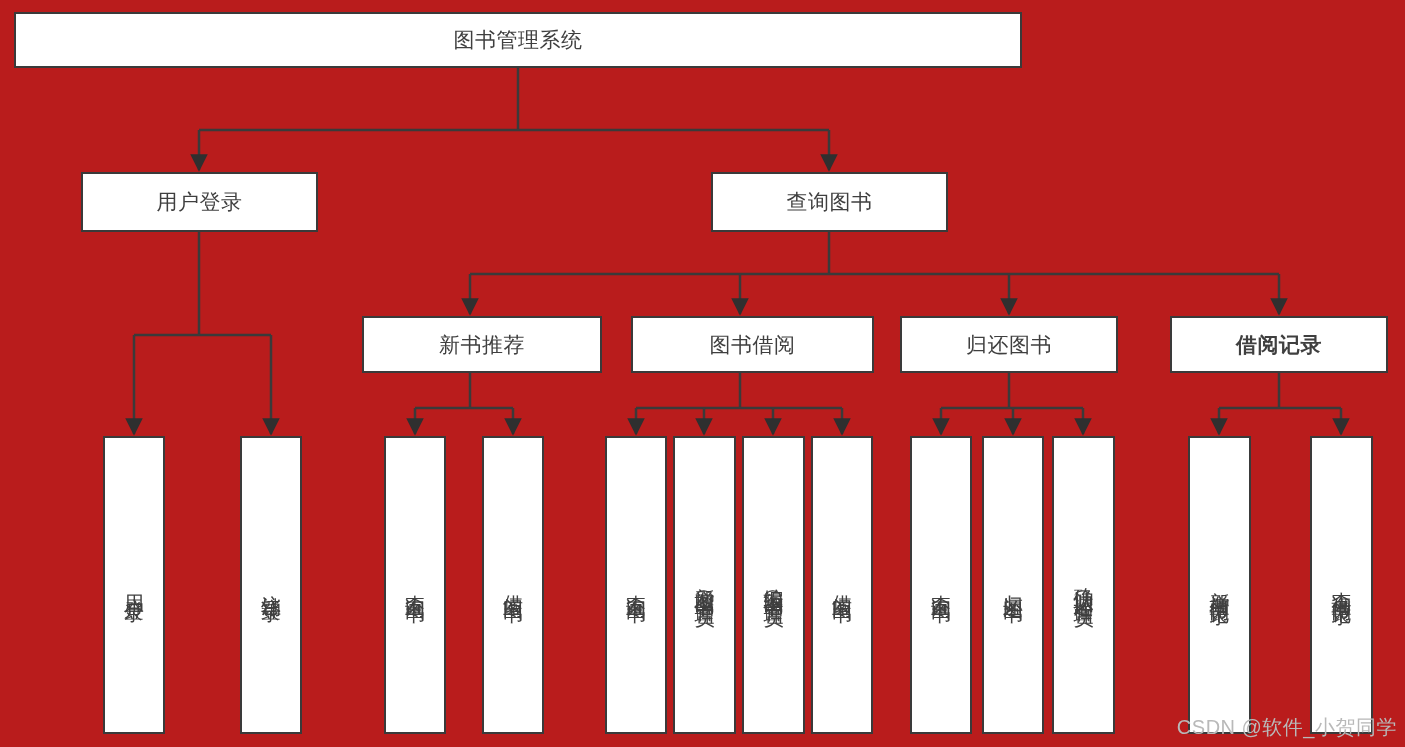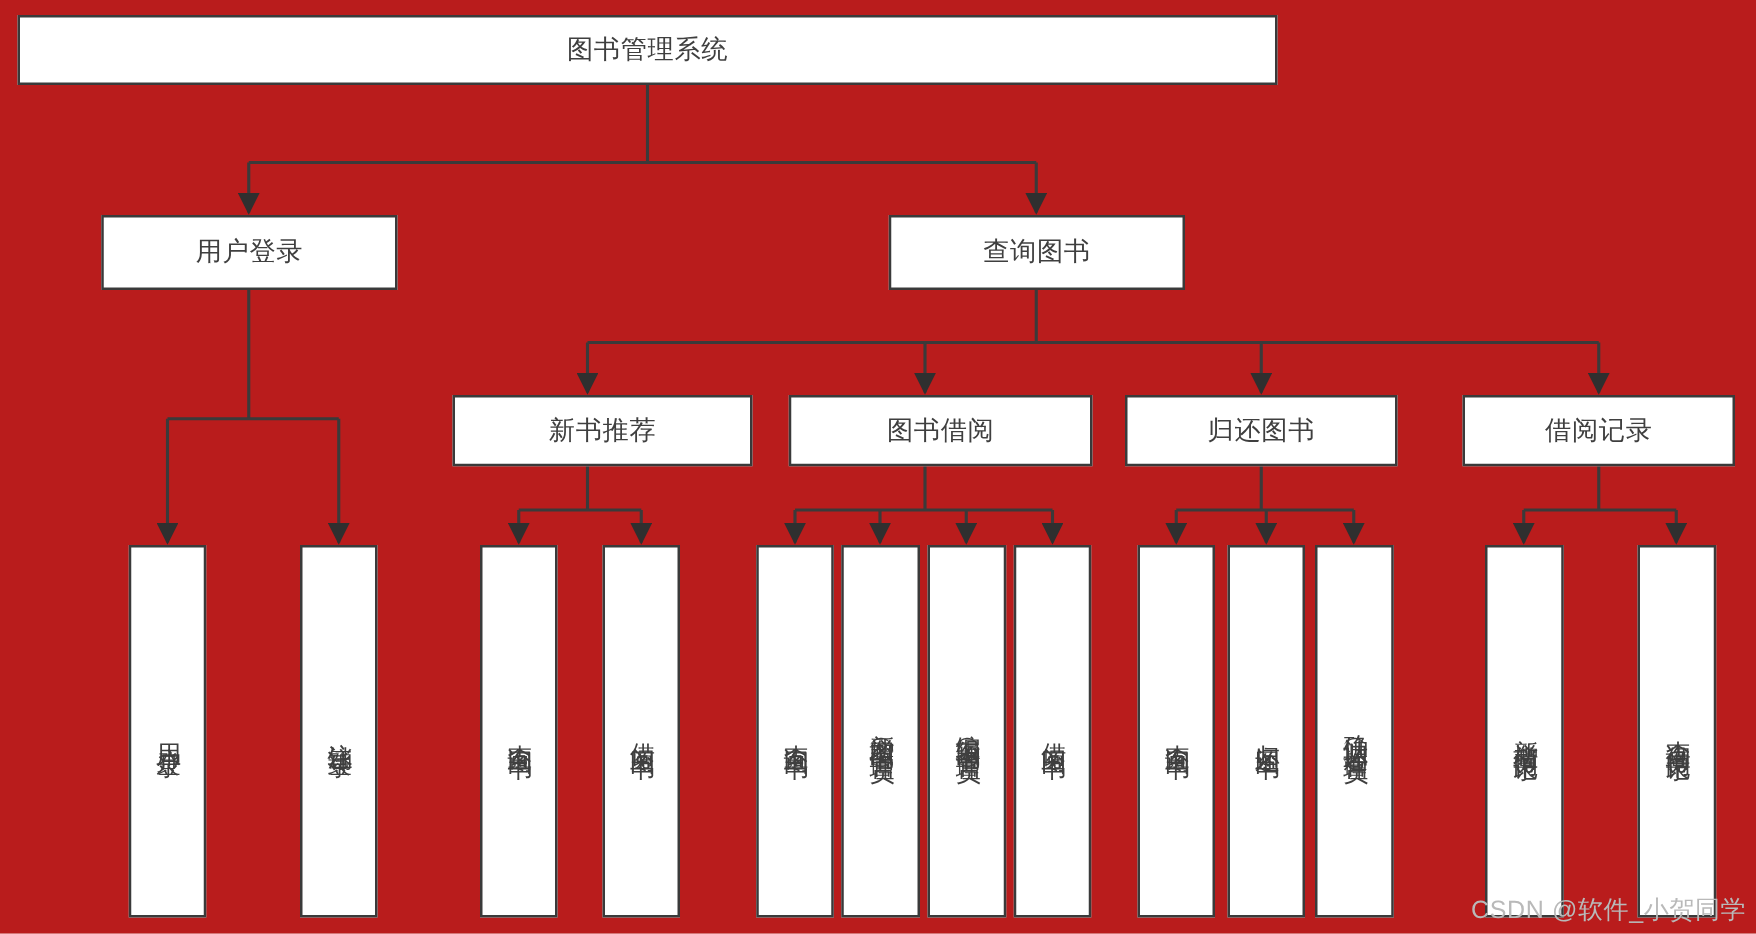--- a/index.html
+++ b/index.html
@@ -126,21 +126,21 @@
 
   <div class="node h" id="node-l3-0" style="left: 362px; top: 316px; width: 240px; height: 57px;">
       <span>新书推荐</span>
     </div>
   <div class="node h" id="node-l3-1" style="left: 631px; top: 316px; width: 243px; height: 57px;">
       <span>图书借阅</span>
     </div>
   <div class="node h" id="node-l3-2" style="left: 900px; top: 316px; width: 218px; height: 57px;">
       <span>归还图书</span>
     </div>
-  <div class="node h" id="node-l3-3" style="left: 1170px; top: 316px; width: 218px; height: 57px;">
+  <div class="node h" id="node-l3-3" style="left: 1170px; top: 316px; width: 218px; height: 57px; font-weight: bold;">
       <span>借阅记录</span>
     </div>
 
   <div class="node v" id="node-leaf-0" style="left: 103px; top: 436px; width: 62px; height: 298px;">
       <span class="vtext">用户登录</span>
     </div>
   <div class="node v" id="node-leaf-1" style="left: 240px; top: 436px; width: 62px; height: 298px;">
       <span class="vtext">注销登录</span>
     </div>
   <div class="node v" id="node-leaf-2" style="left: 384px; top: 436px; width: 62px; height: 298px;">

